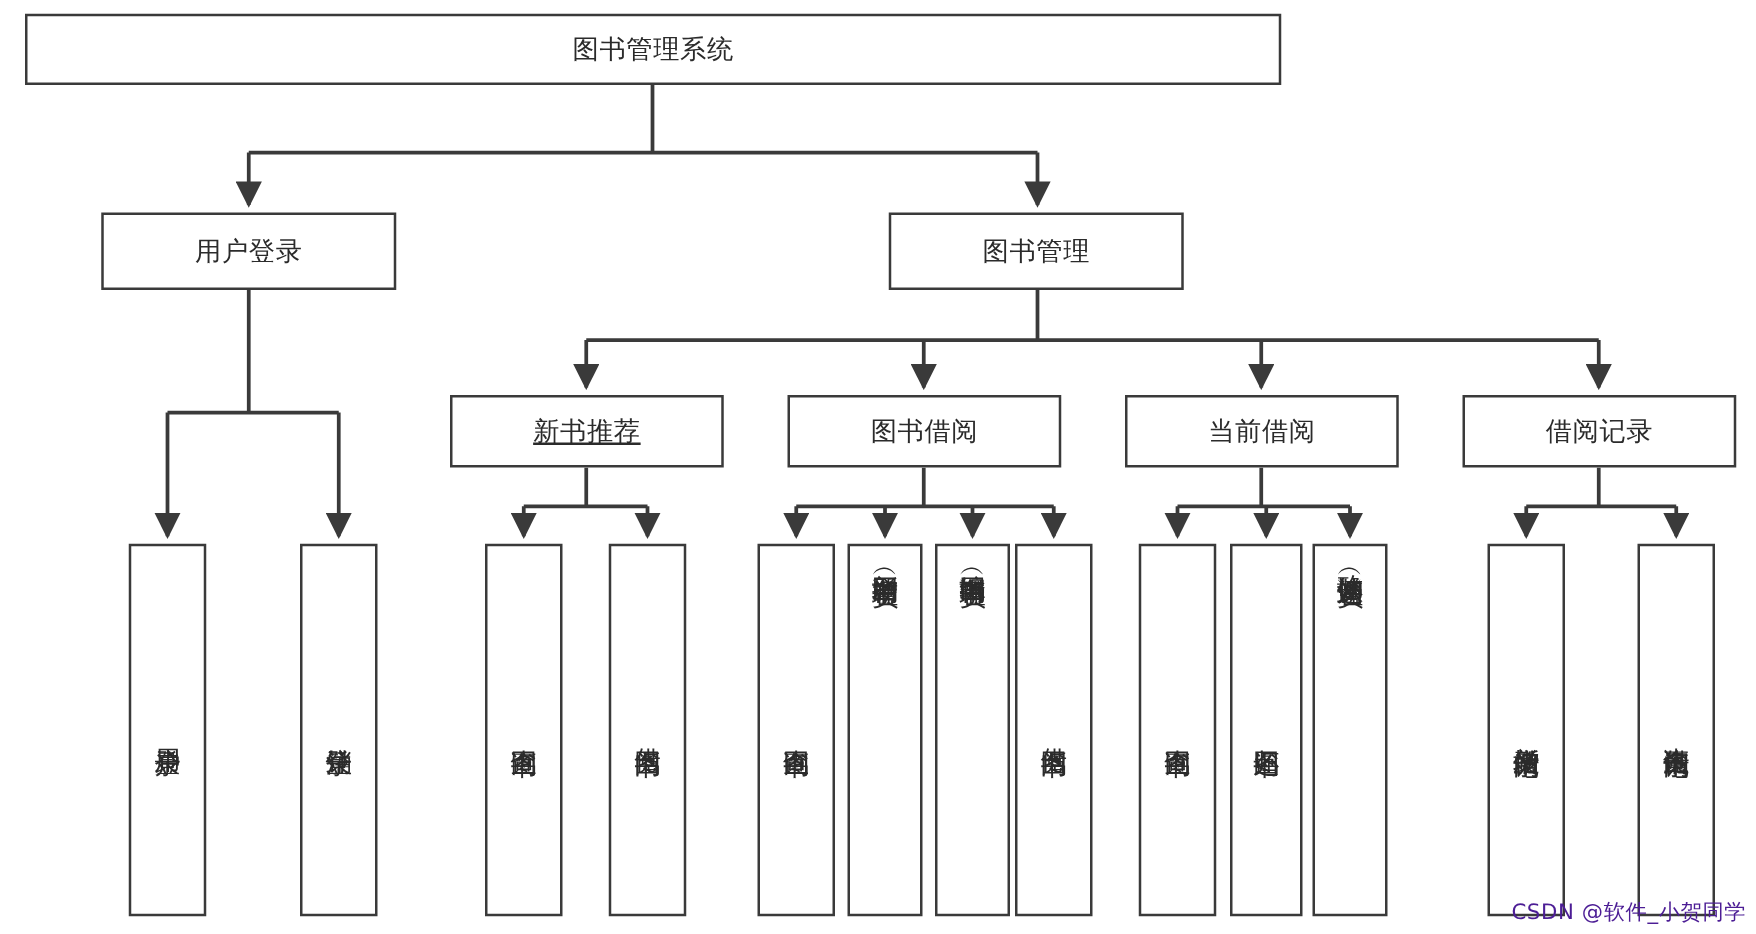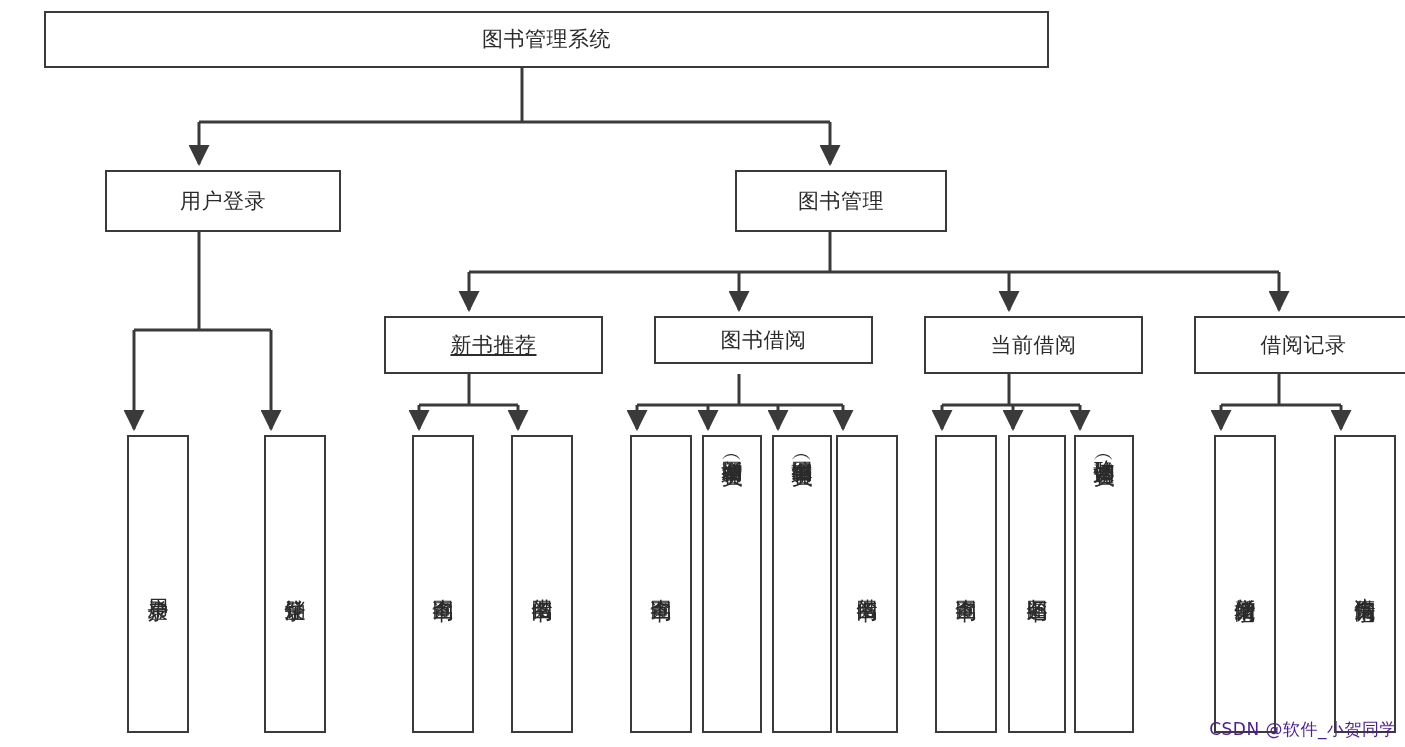--- a/index.html
+++ b/index.html
@@ -30,21 +30,20 @@
     position: absolute;
     box-sizing: border-box;
     background: #ffffff;
     border: 2px solid #3a3a3a;
     display: flex;
     align-items: center;
     justify-content: center;
     text-align: center;
     color: #2b2b2b;
     z-index: 2;
-    margin-left: 24px;
   }
   .node .label {
     display: block;
     line-height: 1.18;
     letter-spacing: 0.5px;
     white-space: pre-line;
   }
   .node.horiz .label {
     font-size: 21px;
   }
@@ -131,28 +130,28 @@
     </g>
   </svg>
 
   <div class="node horiz" id="node-root" style="left: 20px; top: 11px; width: 1005px; height: 57px;">
     <span class="label">图书管理系统</span>
   </div>
 
   <div class="node horiz" id="node-l1-0" style="left: 81px; top: 170px; width: 236px; height: 62px;">
     <span class="label">用户登录</span>
   </div>
-  <div class="node horiz" id="node-l1-1" style="left: 711px; top: 170px; width: 212px; height: 62px;">
+  <div class="node horiz" id="node-l1-1" style="left: 711px; top: 170px; width: 236px; height: 62px;">
     <span class="label">图书管理</span>
   </div>
 
   <div class="node horiz" id="node-l2-0" style="left: 360px; top: 316px; width: 219px; height: 58px; text-decoration: underline;">
     <span class="label">新书推荐</span>
   </div>
-  <div class="node horiz" id="node-l2-1" style="left: 630px; top: 316px; width: 219px; height: 48px;">
+  <div class="node horiz" id="node-l2-1" style="left: 630px; top: 316px; width: 219px; height: 58px;">
     <span class="label">图书借阅</span>
   </div>
   <div class="node horiz" id="node-l2-3" style="left: 1170px; top: 316px; width: 219px; height: 58px;">
     <span class="label">借阅记录</span>
   </div>
   <div class="node horiz" id="node-l2-2" style="left: 900px; top: 316px; width: 219px; height: 58px;">
     <span class="label">当前借阅</span>
   </div>
 
   <div class="node vert centered" id="node-leaf-0" style="left: 103px; top: 435px; width: 62px; height: 298px;">

